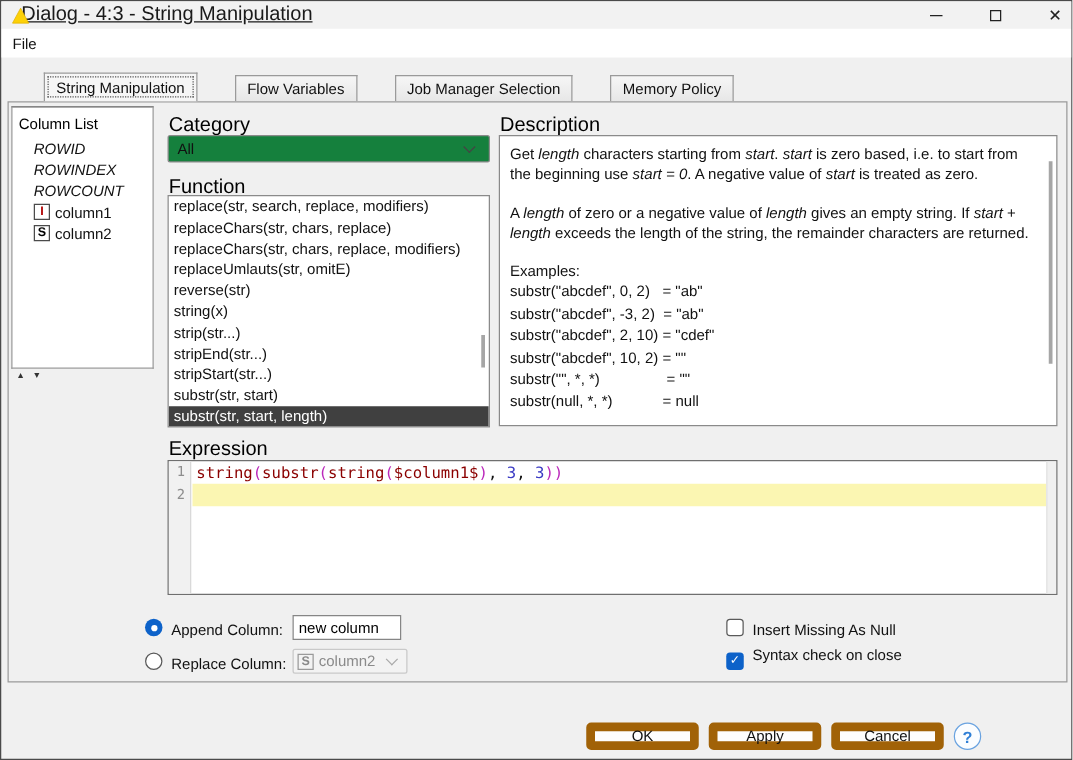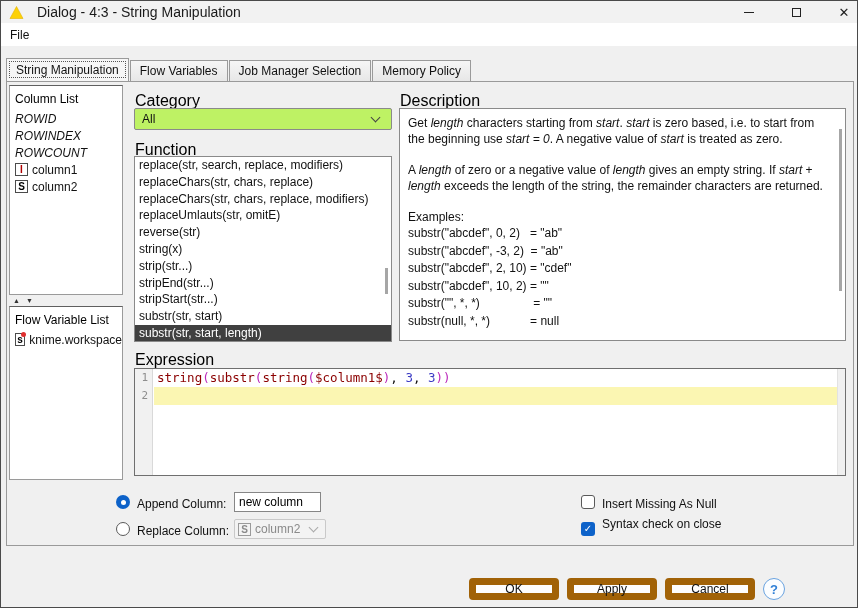--- a/index.html
+++ b/index.html
@@ -3,56 +3,56 @@
 <meta charset="utf-8">
 <style>
   * { margin:0; padding:0; box-sizing:border-box; }
   html,body { width:858px; height:608px; }
   body { font-family:"Liberation Sans", sans-serif; font-size:12px; color:#111; background:#f0f0f0; }
   #screen { position:relative; width:858px; height:608px; background:#f0f0f0; border:1px solid #4a4a4a; overflow:hidden; }
   .abs { position:absolute; }
 
   
   .titlebar { left:0; top:0; width:858px; height:22px; background:#f2f2f2; display:flex; align-items:center; }
-  .title-text { margin-left:36px; font-size:14px; color:#1a1a1a; }
+  .title-text { margin-left:16px; font-size:16px; color:#1a1a1a;text-decoration:underline; }
   .app-icon { position:absolute; left:8px; top:4px; }
   .win-btn { position:absolute; top:0; width:30px; height:22px; display:flex; align-items:center; justify-content:center; color:#222; }
   .min-glyph { display:block; width:10px; height:1px; background:#222; }
   .max-glyph { display:block; width:9px; height:9px; border:1px solid #222; }
   .close-glyph { font-size:13px; line-height:1; }
 
   
   .menubar { left:0; top:22px; width:858px; height:23px; background:#ffffff; display:flex; align-items:center; }
   .menu-item { padding:0 9px; height:100%; display:flex; align-items:center; }
 
   
   .tabstrip { left:5px; top:57px; height:23px; display:flex; align-items:flex-end; }
-  .tab { height:21px; padding:0 9px; display:flex; align-items:center; background:linear-gradient(#f6f6f6,#e7e7e7); border:1px solid #9a9a9a; border-bottom:none; margin-right:1px; font-size:12px; }
+  .tab { height:21px; padding:0 9px; display:flex; align-items:center; background:linear-gradient(#f6f6f6,#e7e7e7); border:1px solid #9a9a9a; border-bottom:none; margin-right:1px; font-size:12px;margin-left:29px; }
   .tab.active { height:23px; background:#f6f6f6; position:relative; z-index:3; outline:1px dotted #555; outline-offset:-4px; }
 
   .tabpanel { left:5px; top:80px; width:848px; height:465px; background:#f0f0f0; border:1px solid #9a9a9a; }
 
   
   .panelbox { background:#ffffff; border:1px solid #9a9a9a; border-top-color:#5f5f5f; }
   .panel-title { padding:6px 0 4px 5px; font-size:12px; color:#000; }
-  .col-item { height:17px; display:flex; align-items:center; padding-left:5px; }
+  .col-item { height:17px; display:flex; align-items:center; padding-left:17px; }
   .col-item.it-row { font-style:italic; }
   .type-icon { width:13px; height:13px; border:1px solid #4b4b4b; background:#fff; font-weight:bold; font-size:10px; line-height:11px; text-align:center; margin-right:4px; display:inline-block; }
   .type-icon.int { color:#b00000; }
   .type-icon.str { color:#000; }
   .fv-icon { position:relative; width:13px; height:13px; border:1px solid #4b4b4b; background:#fff; font-weight:bold; font-size:10px; line-height:11px; text-align:center; margin-right:4px; display:inline-block; color:#000; }
   .fv-dot { position:absolute; right:-2px; top:-2px; width:5px; height:5px; border-radius:50%; background:#e03030; }
   .splitter { display:flex; gap:6px; align-items:center; }
   .tri { font-size:7px; color:#333; line-height:7px; }
 
   
   .sec-label { font-size:16px; color:#000; }
 
   
-  .combo { background:#bef264; border:1px solid #8a8a8a; border-radius:2px; display:flex; align-items:center; padding-left:7px; }
+  .combo { background:#15803d; border:1px solid #8a8a8a; border-radius:2px; display:flex; align-items:center; padding-left:7px; }
   .combo-value { flex:1; }
   .chev { width:7px; height:7px; border-right:1.4px solid #444; border-bottom:1.4px solid #444; transform:rotate(45deg); margin-right:12px; margin-top:-3px; }
   .combo.disabled { background:#f3f3f3; border-color:#c9c9c9; color:#8a8a8a; }
   .combo.disabled .chev { border-color:#a8a8a8; }
   .combo.disabled .type-icon { border-color:#9a9a9a; color:#8a8a8a; background:#f3f3f3; }
 
   
   .funclist { background:#fff; border:1px solid #8a8a8a; overflow:hidden; }
   .func-item { height:16.8px; line-height:16.5px; padding-left:4px; white-space:nowrap; }
   .func-item.selected { background:#404040; color:#fff; }
@@ -143,27 +143,20 @@
     </div>
   </div>
 
   
   <div class="abs splitter" style="left:12px; top:296px;">
     <span class="tri">▲</span>
     <span class="tri">▼</span>
   </div>
 
   
-  <div class="abs panelbox" style="left:8px; top:305px; width:114px; height:174px;">
-    <div class="panel-title">Flow Variable List</div>
-    <div class="col-item">
-      <span class="fv-icon"><span>s</span><span class="fv-dot"></span></span>
-      <span>knime.workspace</span>
-    </div>
-  </div>
 
   
   <div class="abs sec-label" style="left:134px; top:91px;">Category</div>
   <div class="abs combo" style="left:133px; top:107px; width:258px; height:22px;">
     <span class="combo-value">All</span>
     <span class="chev"></span>
   </div>
 
   
   <div class="abs sec-label" style="left:134px; top:140px;">Function</div>

